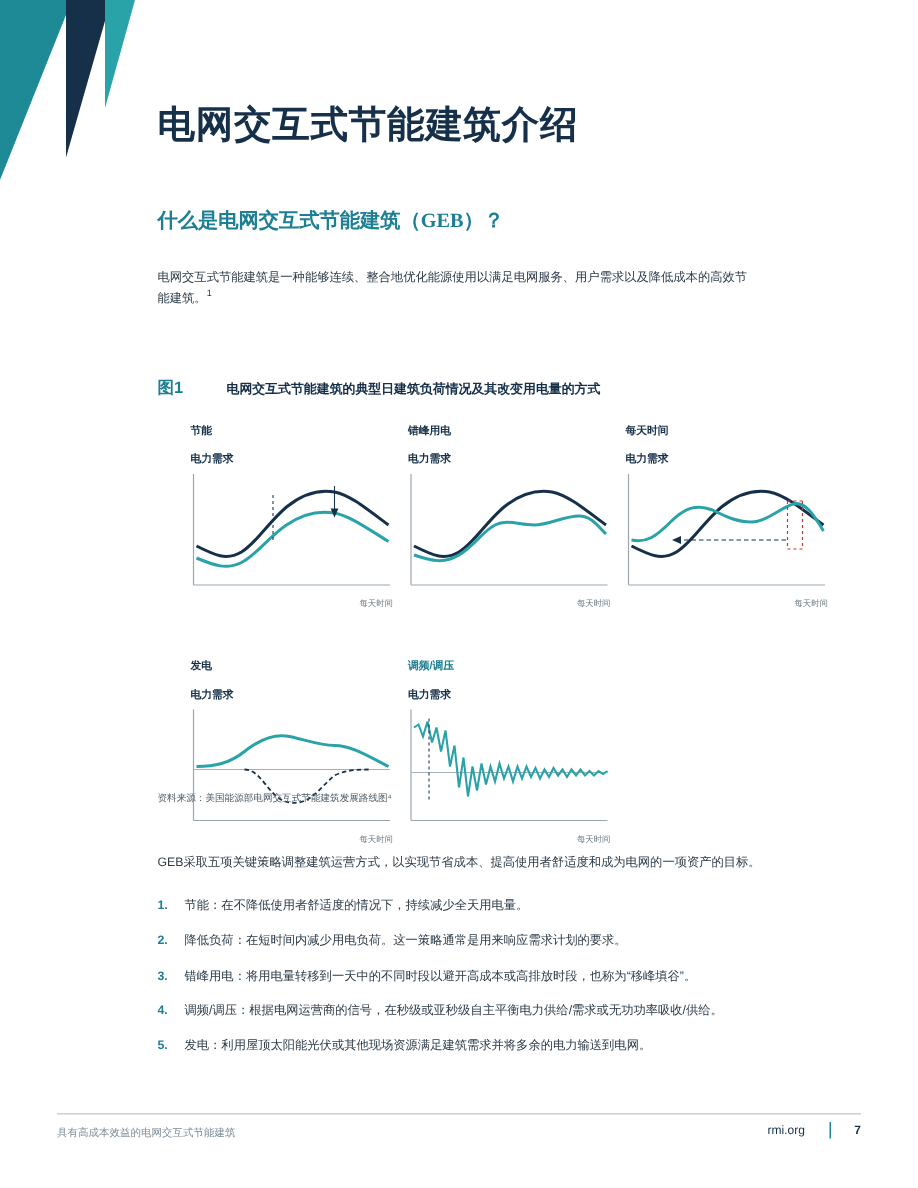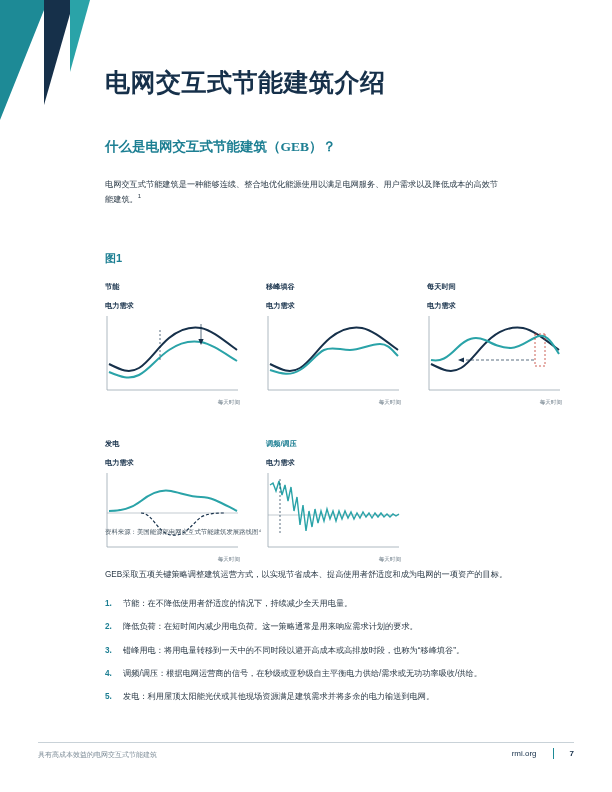--- a/index.html
+++ b/index.html
@@ -106,22 +106,23 @@
 
   
   .charts {
     position: absolute;
     left: 105px;
     top: 272px;
     width: 440px;
   }
   .chart-row {
     display: flex;
-    gap: 26px;
+    gap: 10px;
     margin-bottom: 22px;
+    margin-left: 22px;
   }
   .chart-cell { width: 135px; }
   .chart-title {
     font-size: 7.2px;
     font-weight: bold;
     color: #16304a;
     line-height: 1.35;
     margin-bottom: 3px;
     white-space: pre-line;
   }
@@ -220,20 +221,21 @@
 <div class="page-title">电网交互式节能建筑介绍</div>
 
 <div class="section-title">什么是电网交互式节能建筑（GEB）？</div>
 
 <div class="intro-para">
   <span>电网交互式节能建筑是一种能够连续、整合地优化能源使用以满足电网服务、用户需求以及降低成本的高效节能建筑。</span><sup>1</sup>
 </div>
 
 <div class="fig-header">
   <div class="fig-label">图1</div>
+  <div class="fig-caption">电网交互式节能建筑的典型日建筑负荷情况及其改变用电量的方式</div>
 </div>
 
 <div class="charts">
 
   <div class="chart-row">
 
     <div class="chart-cell">
       <div class="chart-title">
         <span>节能</span><br>
         <span>电力需求</span>
@@ -247,21 +249,21 @@
           <line x1="55" y1="16" x2="55" y2="46" stroke="#16304a" stroke-width="0.7" stroke-dasharray="2,2"></line>
           <line x1="96" y1="10" x2="96" y2="28" stroke="#16304a" stroke-width="0.7"></line>
           <polygon points="96,31 93.4,25 98.6,25" fill="#16304a"></polygon>
         </svg>
       </div>
       <div class="chart-xlabel">每天时间</div>
     </div>
 
     <div class="chart-cell">
       <div class="chart-title">
-        <span>移峰填谷</span><br>
+        <span>错峰用电</span><br>
         <span>电力需求</span>
       </div>
       <div class="chart-box">
         <svg width="135" height="84" viewBox="0 0 135 84">
           <line x1="2" y1="2" x2="2" y2="76" stroke="#9aa7b1" stroke-width="0.8"></line>
           <line x1="2" y1="76" x2="133" y2="76" stroke="#9aa7b1" stroke-width="0.8"></line>
           <path d="M4,50 C16,56 24,60 34,54 C44,48 52,34 64,24 C74,16 84,12 96,14 C106,16 116,24 132,36" fill="none" stroke="#16304a" stroke-width="2"></path>
           <path d="M4,56 C16,60 24,62 34,56 C44,50 50,40 58,36 C66,32 74,36 84,36 C94,36 104,30 114,30 C122,30 126,36 132,42" fill="none" stroke="#2aa3a8" stroke-width="2"></path>
         </svg>
       </div>

